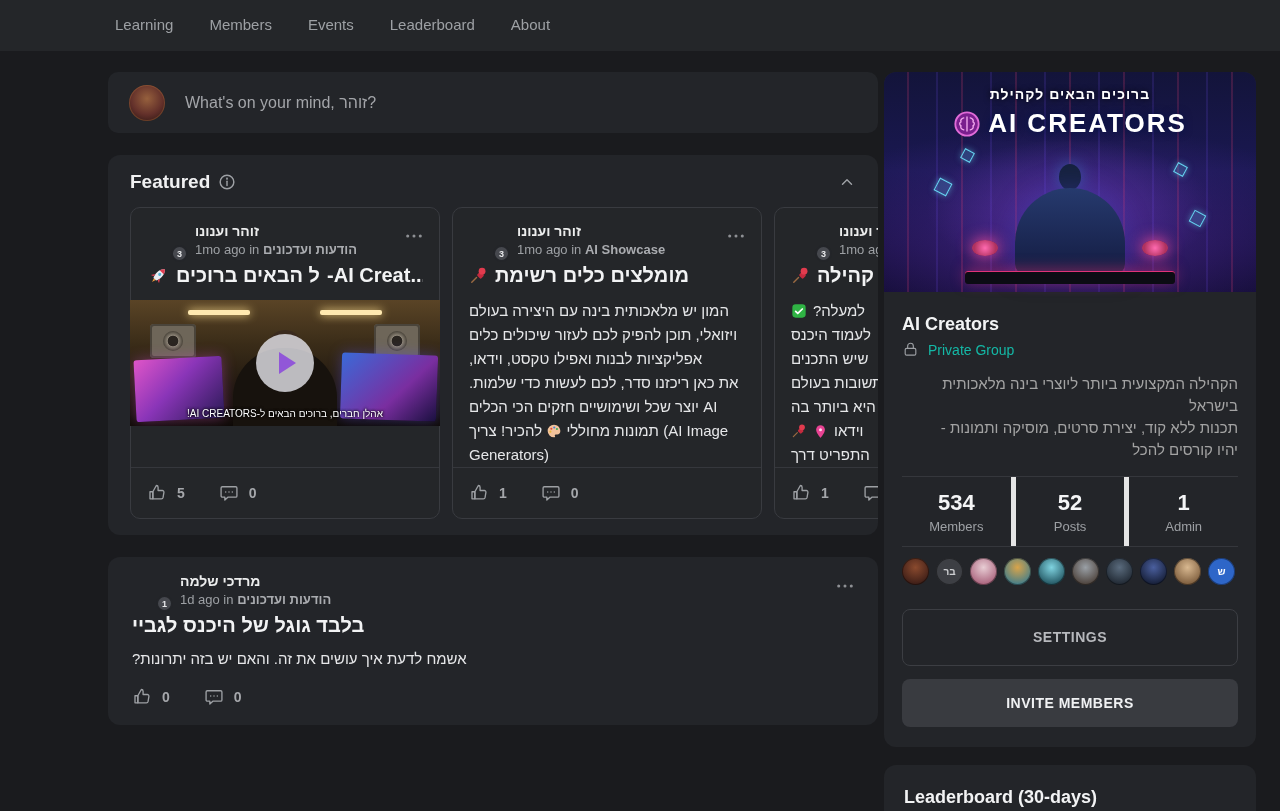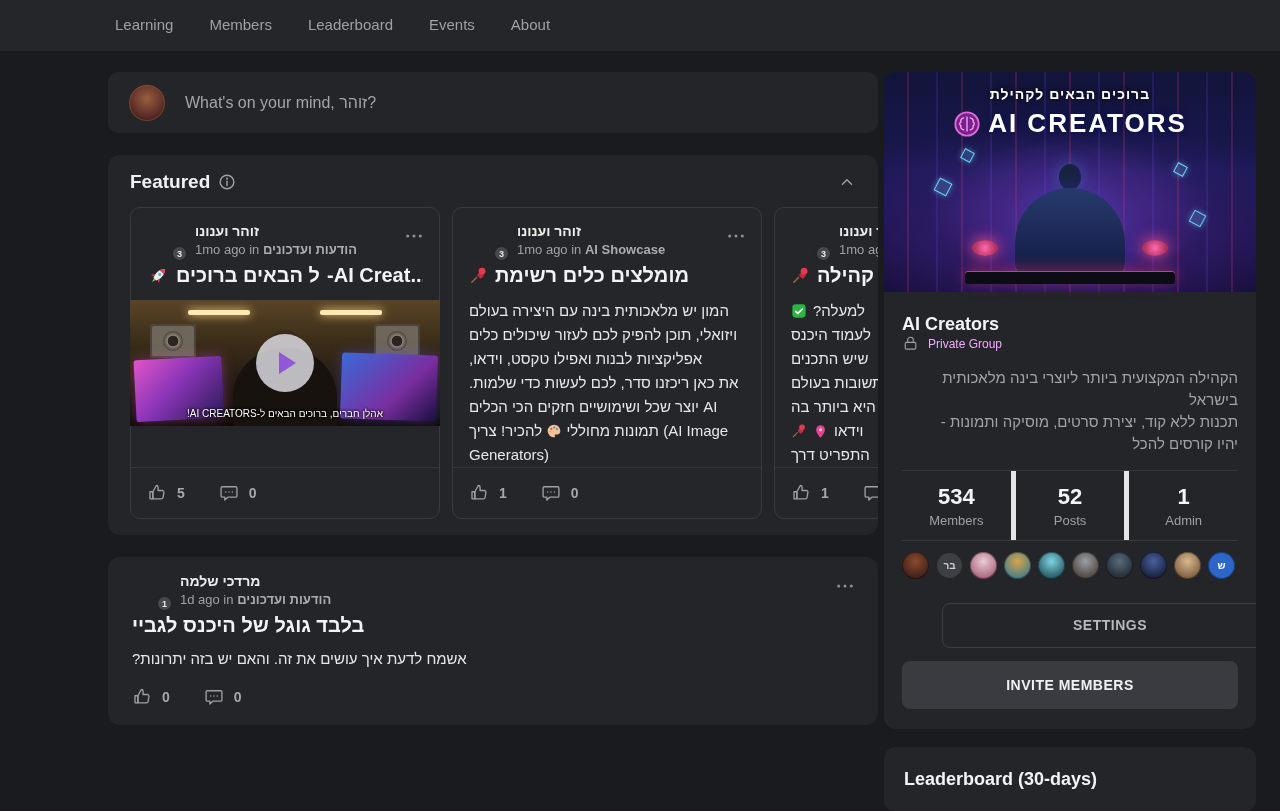--- a/index.html
+++ b/index.html
@@ -76,55 +76,55 @@
   .bn-welcome { position:absolute; top:14px; width:100%; text-align:center; font-size:14px; font-weight:bold; color:#fff; direction:rtl; letter-spacing:1px; text-shadow:0 0 6px #000; }
   .bn-brand { position:absolute; top:36px; width:100%; display:flex; justify-content:center; align-items:center; gap:7px; font-size:26px; font-weight:800; letter-spacing:2px; color:#fff; text-shadow:0 0 8px #00104a; }
   .fig-head { position:absolute; top:92px; left:50%; margin-left:-11px; width:22px; height:26px; border-radius:50%; background:#16223f; box-shadow:0 0 16px #3a5aa8; }
   .fig-body { position:absolute; top:116px; left:50%; margin-left:-55px; width:110px; height:86px; border-radius:55px 55px 10px 10px; background:linear-gradient(180deg,#263a6e,#141c42); box-shadow:0 0 24px #3a3aa880; }
   .hand { position:absolute; top:168px; width:26px; height:16px; border-radius:50%; background:radial-gradient(circle,#ff6ab0,#b0325f 70%); box-shadow:0 0 16px #ff4f9e; }
   .kbd { position:absolute; bottom:8px; left:50%; margin-left:-105px; width:210px; height:13px; border-radius:3px; background:#0c0c14; box-shadow:0 -2px 14px #e0337880, inset 0 1px 0 #e03378; }
   .cube { position:absolute; width:11px; height:11px; border:1px solid #66d4f0; background:rgba(90,180,230,0.25); transform:rotate(28deg); box-shadow:0 0 6px #66d4f080; }
 
   .ginfo { padding:16px 18px 0 18px; }
   .gname { margin-top:6px; font-size:18px; font-weight:bold; color:#f2f3f4; }
-  .gpriv { margin-top:0; display:flex; align-items:center; gap:9px; font-size:12px; color:#f0abfc; }
+  .gpriv { margin-top:6px; display:flex; align-items:center; gap:9px; font-size:14px; color:#14b8a6; }
   .gdesc { margin-top:15px; direction:rtl; text-align:right; font-size:15px; line-height:22px; color:#a3a3a3; }
   .gstats { margin-top:15px; border-top:1px solid #35373c; display:flex; }
   .stat { flex:1; text-align:center; padding:13px 0 12px 0; }
   .stat + .stat { border-left:5px solid #e5e5e5; }
   .stat-v { font-size:22px; font-weight:bold; color:#f4f5f6; }
   .stat-l { margin-top:3px; font-size:13px; color:#9da0a4; }
   .gavs { border-top:1px solid #35373c; padding:11px 0 10px 0; display:flex; gap:7px; }
   .mav { width:27px; height:27px; border-radius:50%; flex-shrink:0; display:flex; align-items:center; justify-content:center; font-size:10px; font-weight:bold; color:#cdced1; box-shadow:inset 0 0 0 1px rgba(0,0,0,0.4); cursor:pointer; }
   .btn { display:block; width:100%; border-radius:8px; text-align:center; font-family:"Liberation Sans",sans-serif; font-size:14px; font-weight:bold; letter-spacing:0.5px; cursor:pointer; }
-  .btn-settings { margin-top:14px; height:45px; line-height:43px; background:transparent; border:1px solid #3c3e43; color:#b7b9bd;margin-left:40px; }
+  .btn-settings { margin-top:14px; height:57px; line-height:43px; background:transparent; border:1px solid #3c3e43; color:#b7b9bd; }
   .btn-invite { margin-top:13px; height:48px; line-height:48px; border:none; background:#393b40; color:#f0f1f3; }
   .gpad { height:20px; }
 
   .leader { margin-top:18px; padding:22px 20px; }
   .l-title { font-size:18px; font-weight:bold; color:#f2f3f4; }
 
   svg.stroke { fill:none; stroke:#9da0a4; stroke-width:1.6; stroke-linecap:round; stroke-linejoin:round; }
 </style>
 </head>
 <body>
 
 <div class="navbar">
   <div class="tabs">
       <div class="tab">
         <span>Learning</span>
       </div>
       <div class="tab">
         <span>Members</span>
       </div>
       <div class="tab">
+        <span>Events</span>
+      </div>
+      <div class="tab">
         <span>Leaderboard</span>
-      </div>
-      <div class="tab">
-        <span>Events</span>
       </div>
       <div class="tab">
         <span>About</span>
       </div>
     </div>
 </div>
 
 <div class="feed">
 
   <div class="card composer">

